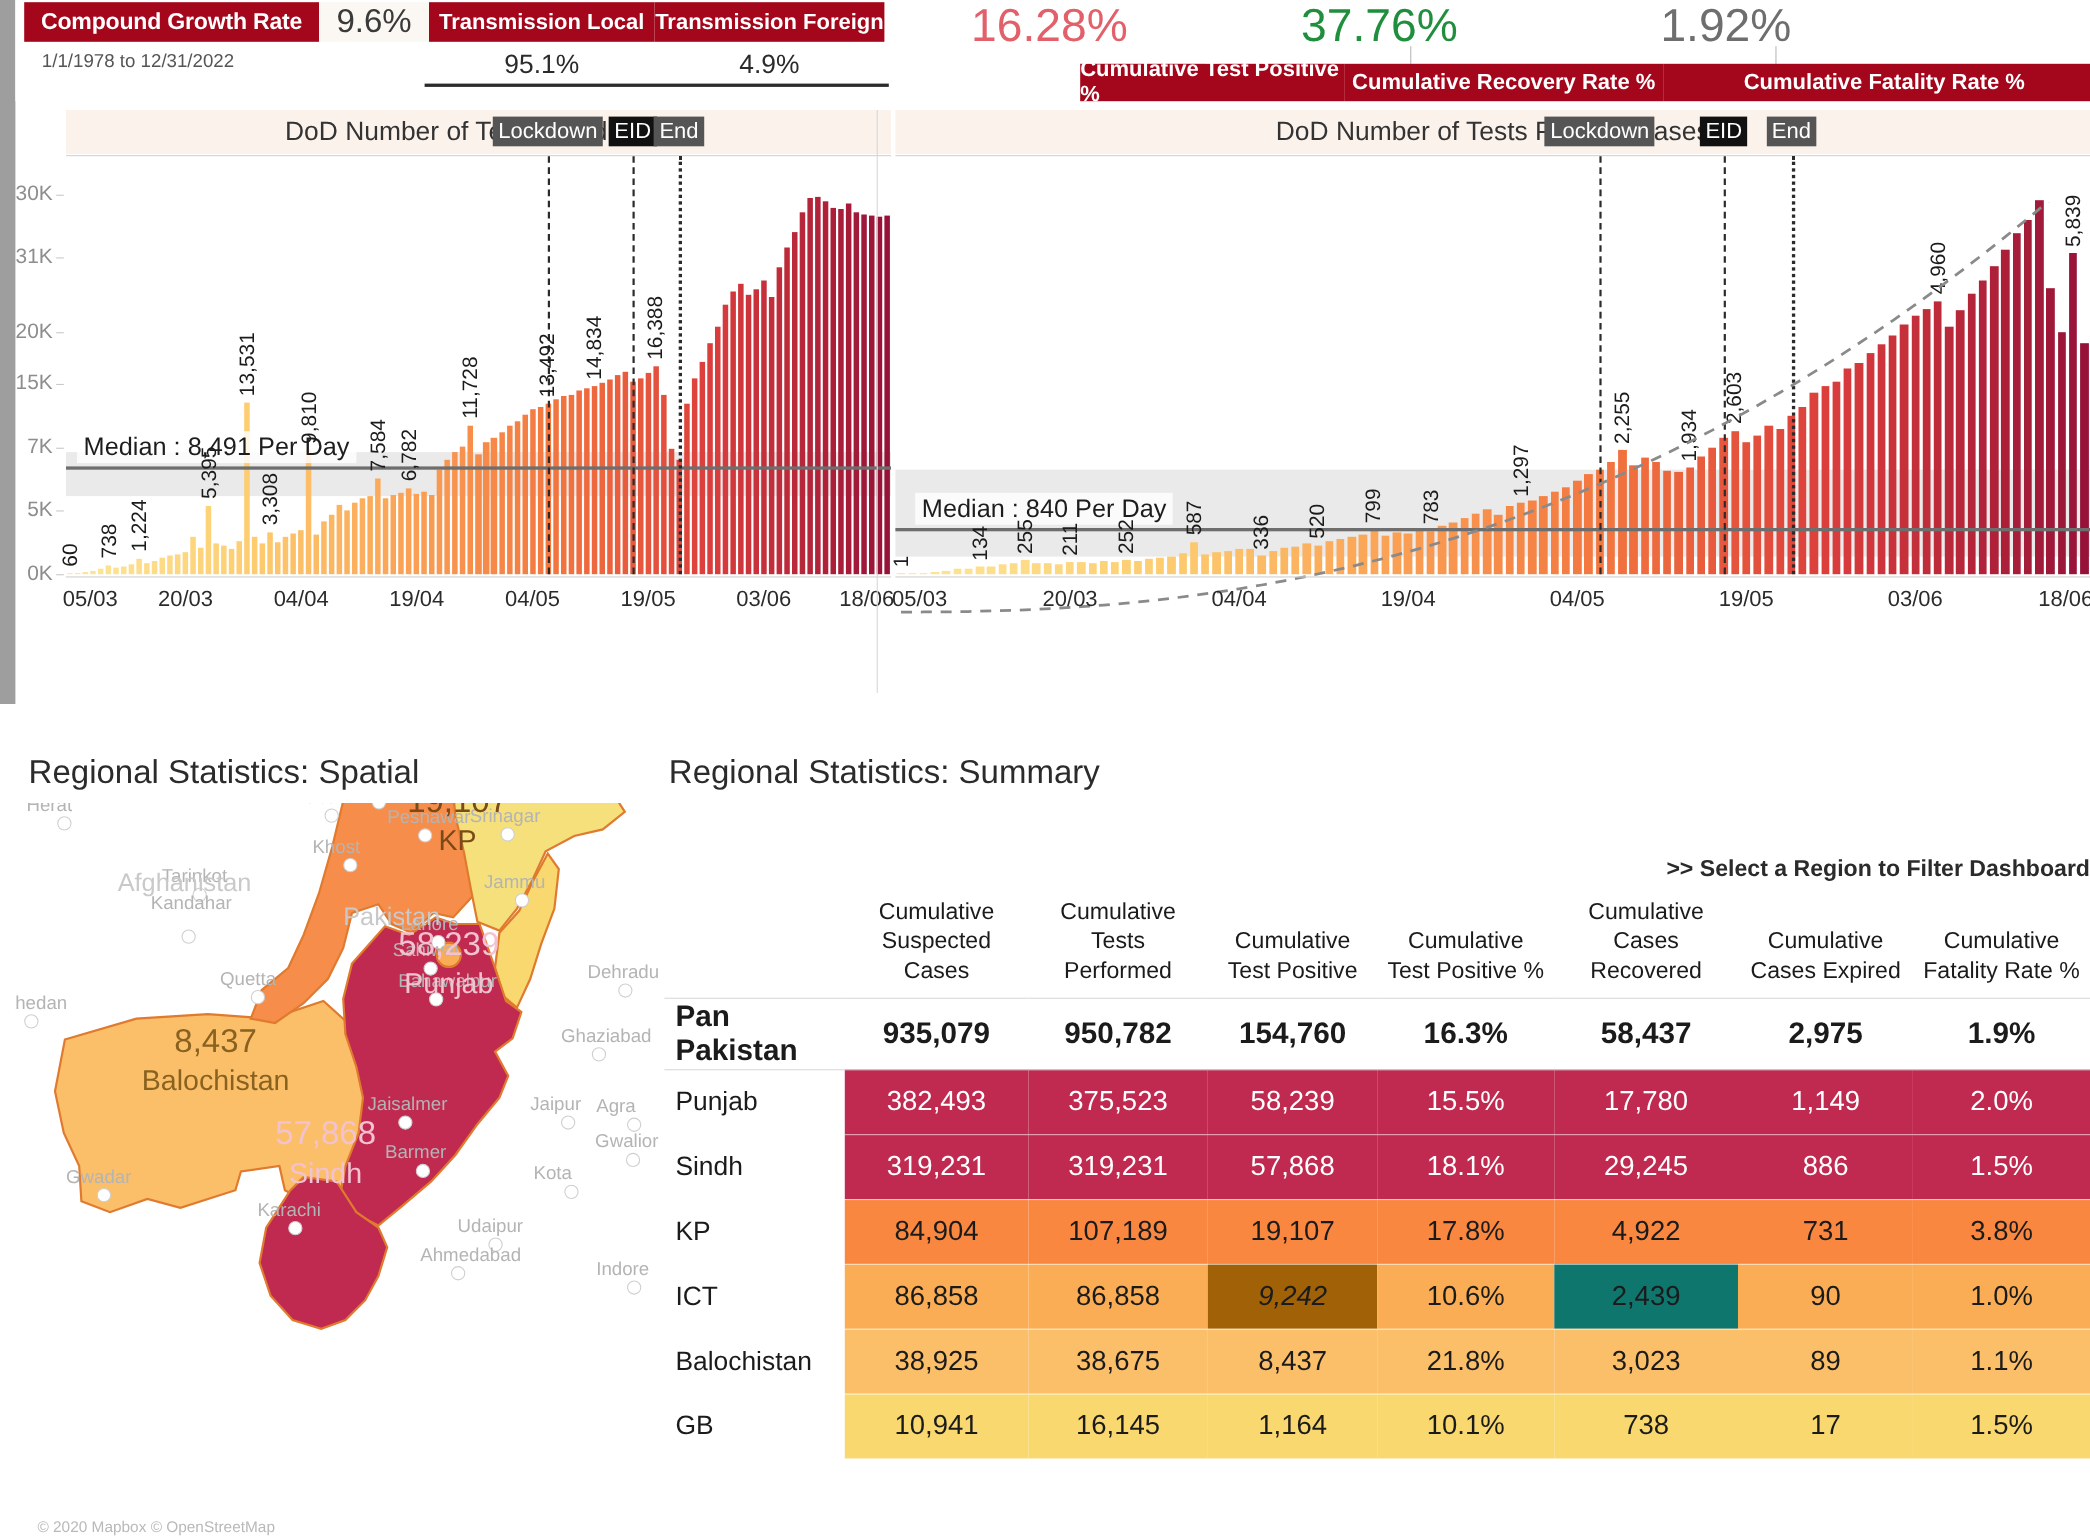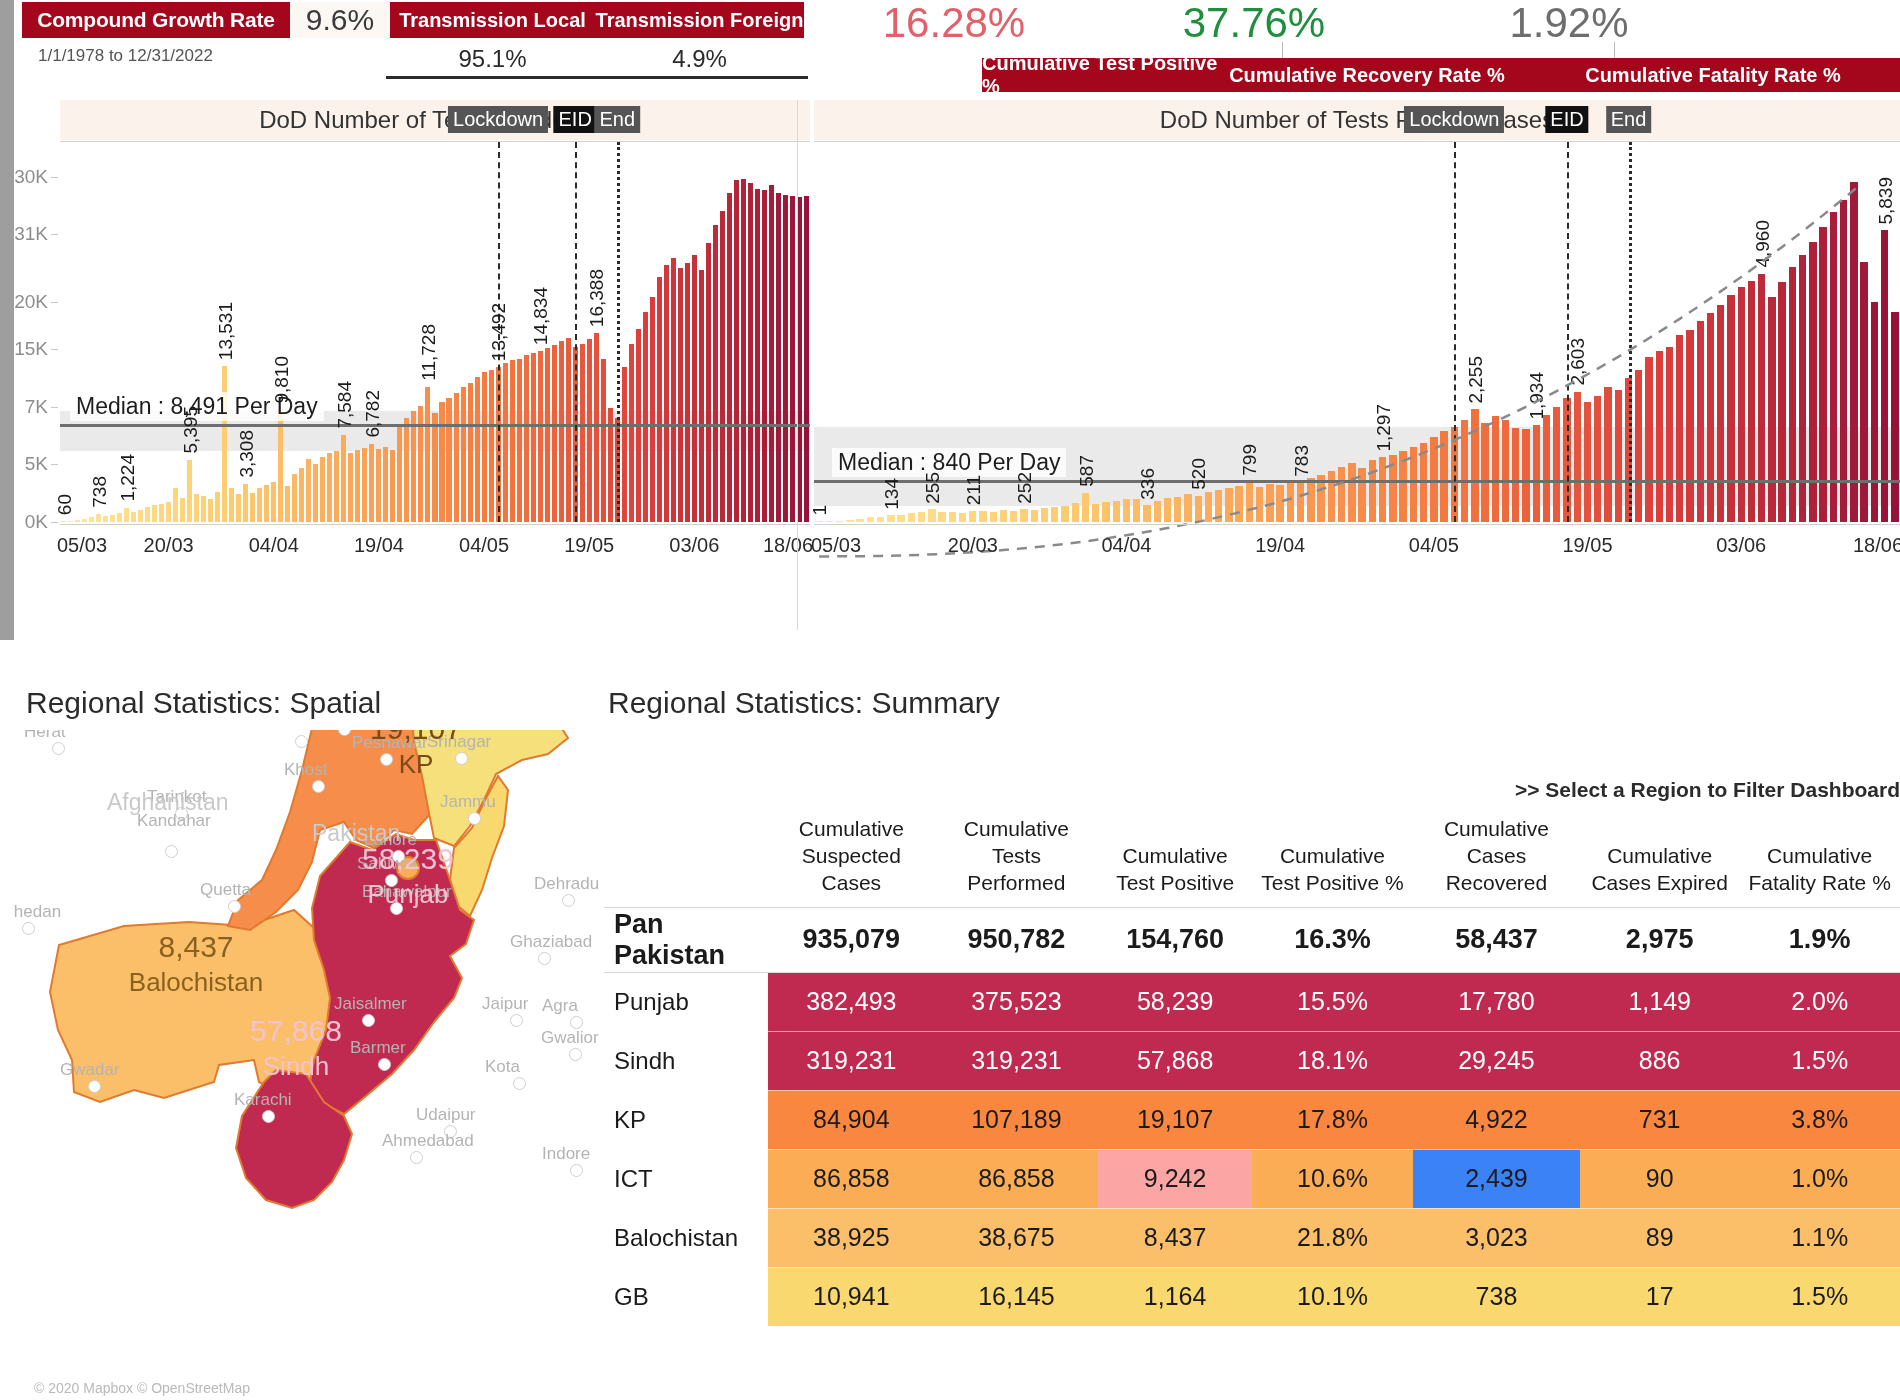--- a/index.html
+++ b/index.html
@@ -623,23 +623,23 @@
             <td style="background: rgb(249, 135, 63); color: rgb(27, 27, 27);">19,107</td>
             <td style="background: rgb(249, 135, 63); color: rgb(27, 27, 27);">17.8%</td>
             <td style="background: rgb(249, 135, 63); color: rgb(27, 27, 27);">4,922</td>
             <td style="background: rgb(249, 135, 63); color: rgb(27, 27, 27);">731</td>
             <td style="background: rgb(249, 135, 63); color: rgb(27, 27, 27);">3.8%</td>
           </tr>
           <tr>
             <td class="name">ICT</td>
             <td style="background: rgb(251, 173, 85); color: rgb(27, 27, 27);">86,858</td>
             <td style="background: rgb(251, 173, 85); color: rgb(27, 27, 27);">86,858</td>
-            <td style="background: #fca5a5; color: rgb(27, 27, 27);">9,242</td>
+            <td style="background: #a16207; color: rgb(27, 27, 27); font-style: italic;">9,242</td>
             <td style="background: rgb(251, 173, 85); color: rgb(27, 27, 27);">10.6%</td>
-            <td style="background: #3b82f6; color: rgb(27, 27, 27);">2,439</td>
+            <td style="background: #0f766e; color: rgb(27, 27, 27);">2,439</td>
             <td style="background: rgb(251, 173, 85); color: rgb(27, 27, 27);">90</td>
             <td style="background: rgb(251, 173, 85); color: rgb(27, 27, 27);">1.0%</td>
           </tr>
           <tr>
             <td class="name">Balochistan</td>
             <td style="background: rgb(251, 191, 106); color: rgb(27, 27, 27);">38,925</td>
             <td style="background: rgb(251, 191, 106); color: rgb(27, 27, 27);">38,675</td>
             <td style="background: rgb(251, 191, 106); color: rgb(27, 27, 27);">8,437</td>
             <td style="background: rgb(251, 191, 106); color: rgb(27, 27, 27);">21.8%</td>
             <td style="background: rgb(251, 191, 106); color: rgb(27, 27, 27);">3,023</td>

